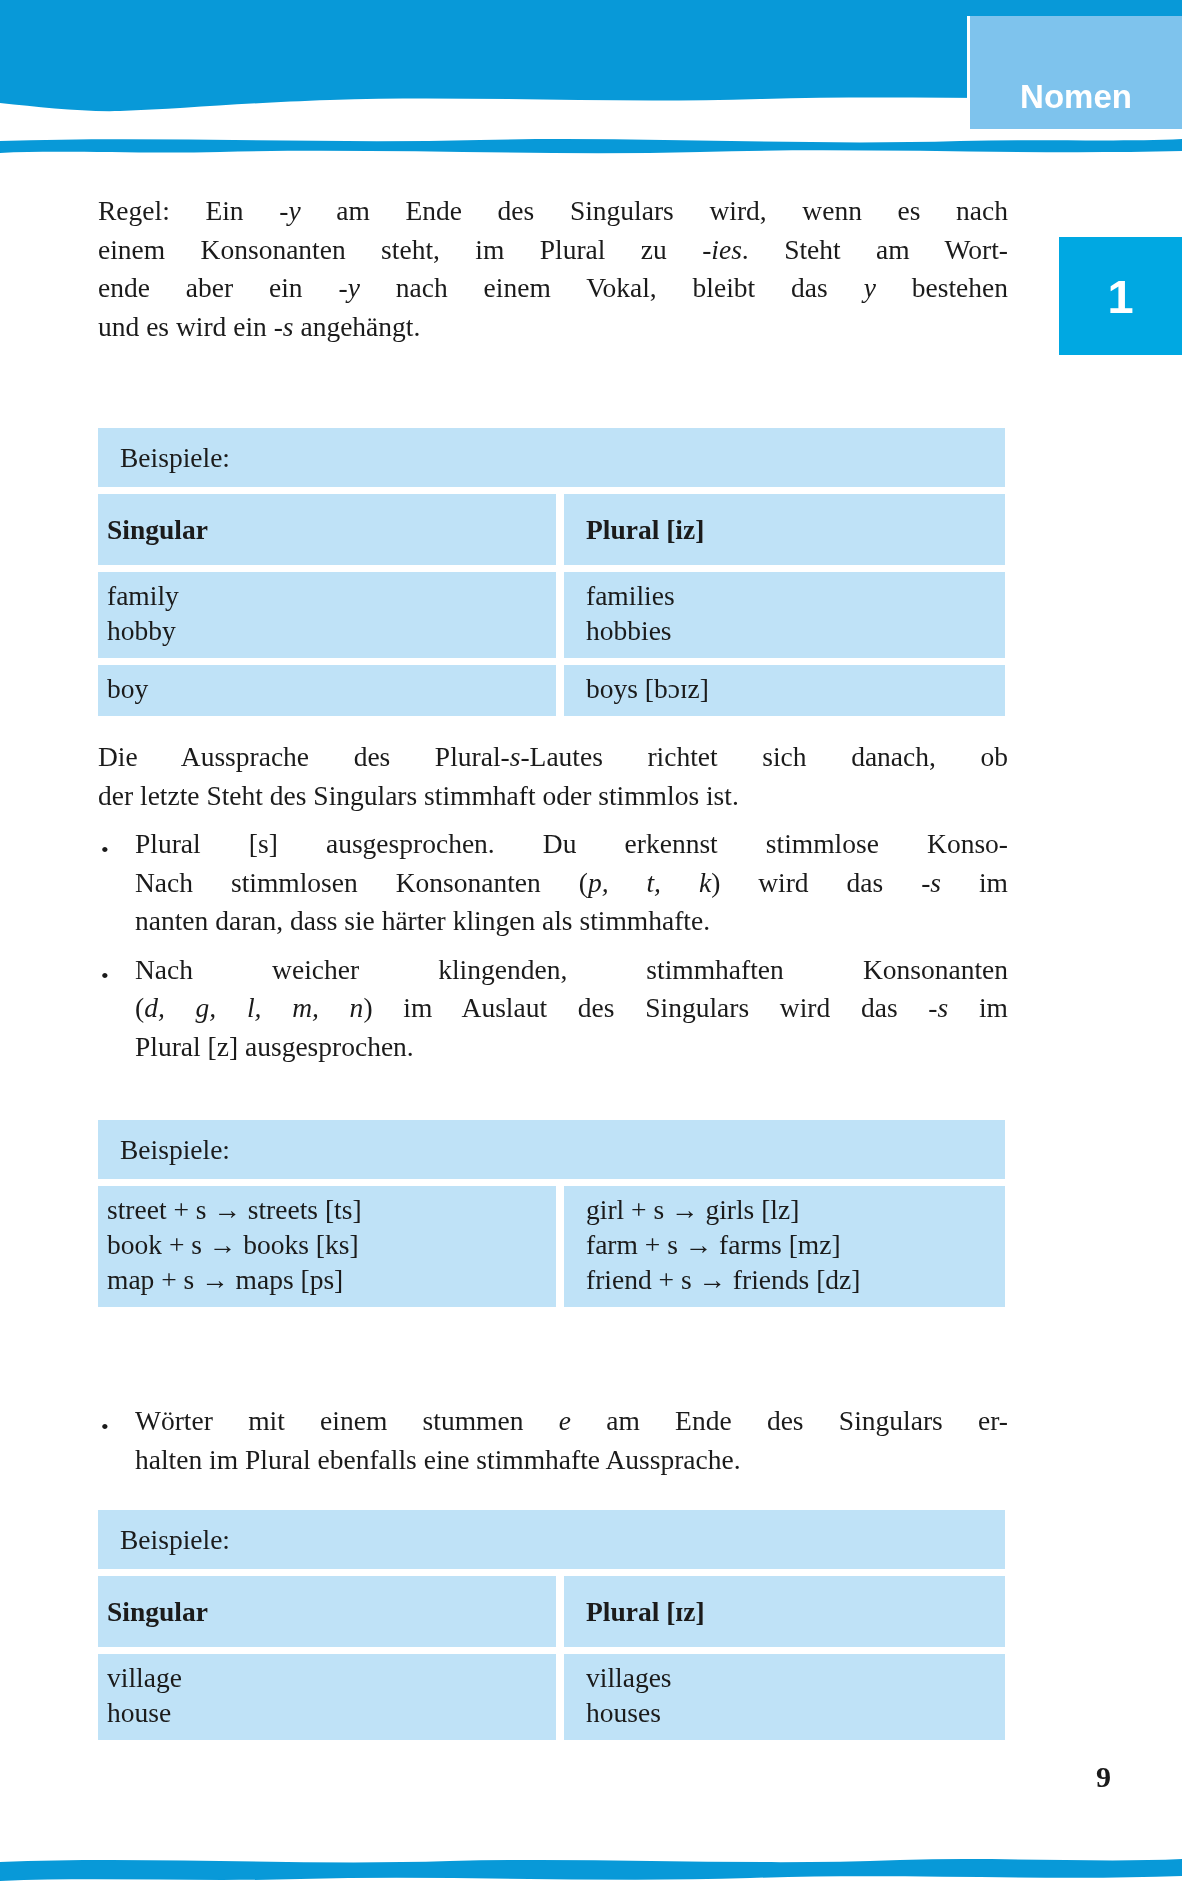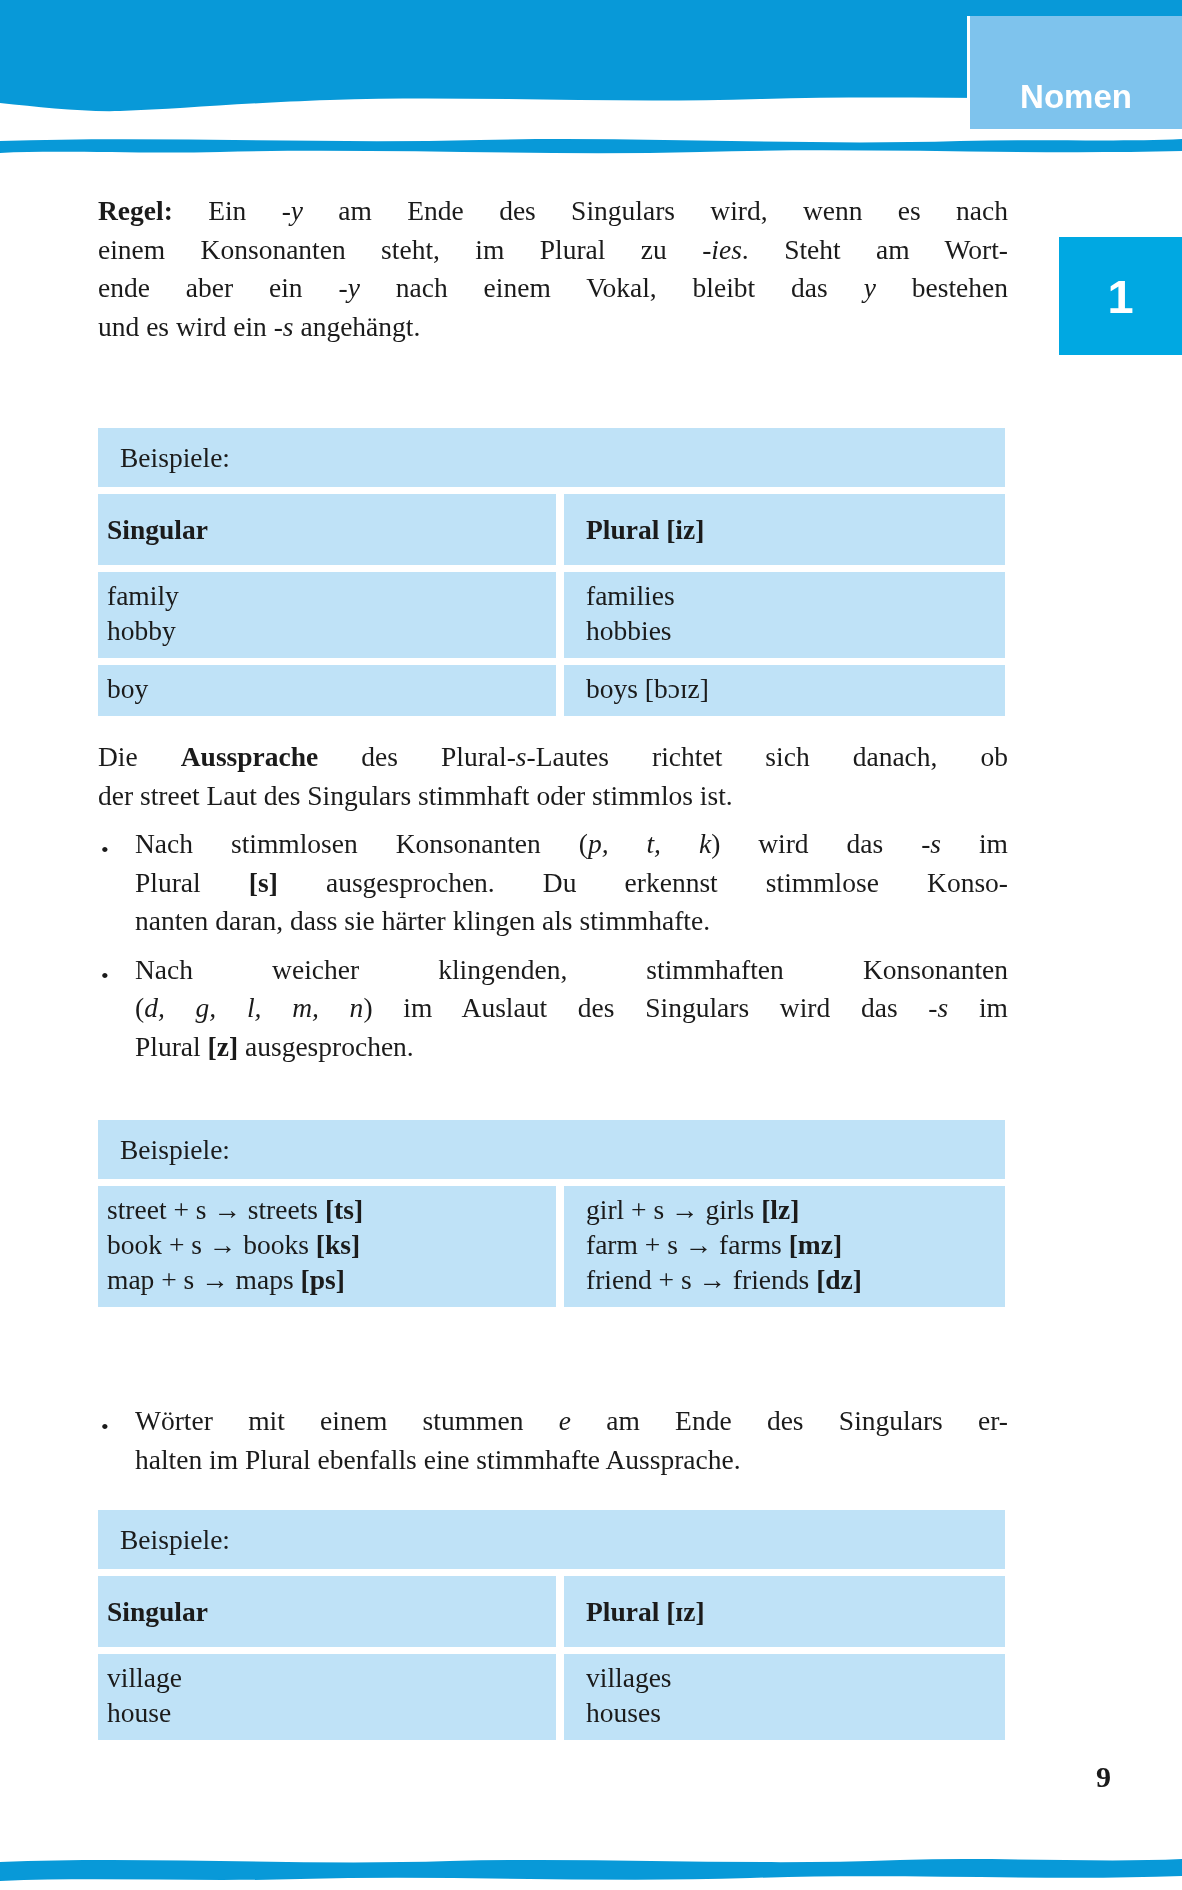--- a/index.html
+++ b/index.html
@@ -24,21 +24,21 @@
     position:absolute;left:1059px;top:237px;width:123px;height:118px;background:#00a8e2;
     display:flex;align-items:center;justify-content:center;
   }
   .chapter-badge span{
     color:#fff;font-family:"Liberation Sans",sans-serif;font-weight:bold;font-size:47px;line-height:1;
   }
   
   .para{position:absolute;left:98px;width:910px;font-size:27.5px;}
   .line{display:block;line-height:38.5px;text-align:justify;text-align-last:justify;}
   .line:last-child{text-align-last:left;}
-  .b{font-weight:bold;}
+  .b{font-weight:normal;}
   .i{font-style:italic;}
   .bullets{position:absolute;left:98px;width:910px;font-size:27.5px;}
   .bullet-item{position:relative;padding-left:37px;margin-top:10px;}
   .bullet-item .dot{
     position:absolute;left:3px;top:6px;font-size:22px;line-height:38.5px;
   }
   
   .tbl{position:absolute;left:98px;width:907px;display:flex;flex-direction:column;gap:7px;font-size:27.5px;}
   .tbl .caption{
     background:#bfe2f7;height:59px;display:flex;align-items:center;
@@ -101,27 +101,27 @@
         <div class="cline">boy</div>
       </div>
       <div class="cell c2">
         <div class="cline">boys [bɔɪz]</div>
       </div>
     </div>
   </div>
 
   <div class="para" style="top:738px;">
     <span class="line"><span>Die </span><span class="b">Aussprache</span><span> des Plural-</span><span class="i">s</span><span>-Lautes richtet sich danach, ob</span></span>
-    <span class="line"><span>der street Laut des Singulars stimmhaft oder stimmlos ist.</span></span>
+    <span class="line"><span>der letzte Steht des Singulars stimmhaft oder stimmlos ist.</span></span>
   </div>
   <div class="bullets" style="top:815px;">
     <div class="bullet-item">
       <span class="dot">•</span>
+      <span class="line"><span>Plural </span><span class="b">[s]</span><span> ausgesprochen. Du erkennst stimmlose Konso-</span></span>
       <span class="line"><span>Nach stimmlosen Konsonanten (</span><span class="i">p, t, k</span><span>) wird das </span><span class="i">-s</span><span> im</span></span>
-      <span class="line"><span>Plural </span><span class="b">[s]</span><span> ausgesprochen. Du erkennst stimmlose Konso-</span></span>
       <span class="line"><span>nanten daran, dass sie härter klingen als stimmhafte.</span></span>
     </div>
     <div class="bullet-item">
       <span class="dot">•</span>
       <span class="line"><span>Nach weicher klingenden, stimmhaften Konsonanten</span></span>
       <span class="line"><span>(</span><span class="i">d, g, l, m, n</span><span>) im Auslaut des Singulars wird das </span><span class="i">-s</span><span> im</span></span>
       <span class="line"><span>Plural </span><span class="b">[z]</span><span> ausgesprochen.</span></span>
     </div>
   </div>
 

